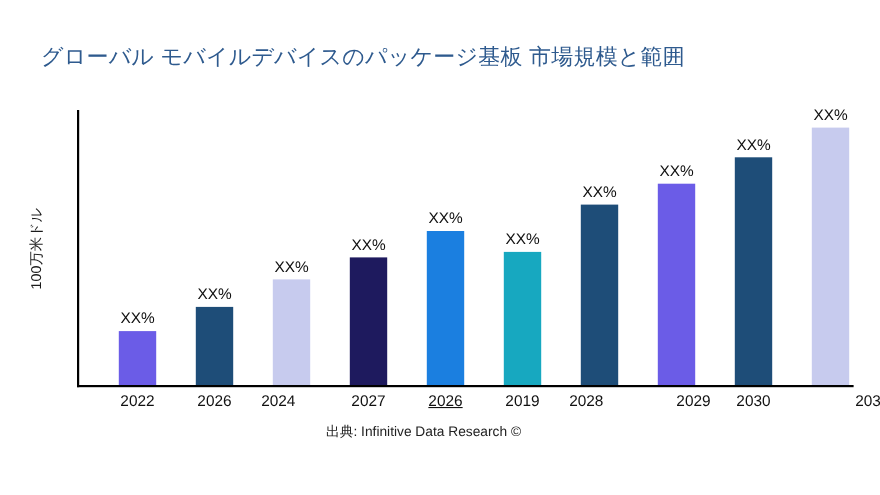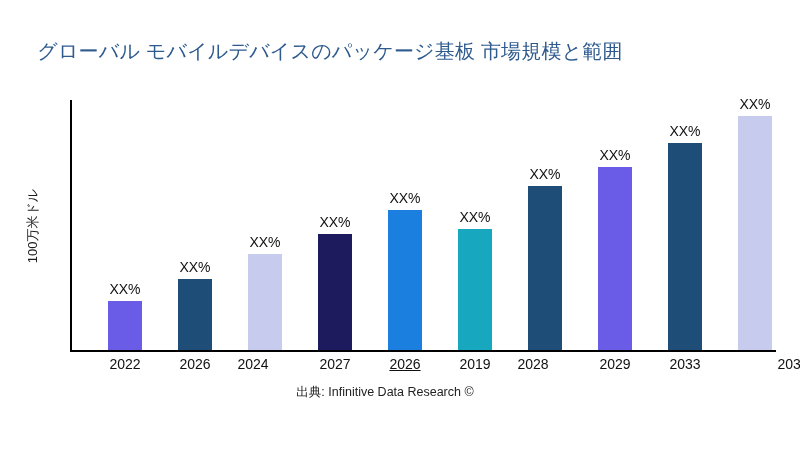--- a/index.html
+++ b/index.html
@@ -207,20 +207,20 @@
   </div>
 
   <div class="xticks" id="xticks-layer">
       <div class="xtick" style="left: 24px;">2022</div>
       <div class="xtick" style="left: 94px;">2026</div>
       <div class="xtick" style="left: 152px;">2024</div>
       <div class="xtick" style="left: 234px;">2027</div>
       <div class="xtick" style="left: 304px; text-decoration: underline;">2026</div>
       <div class="xtick" style="left: 374px;">2019</div>
       <div class="xtick" style="left: 432px;">2028</div>
-      <div class="xtick" style="left: 514px;">2029</div>
-      <div class="xtick" style="left: 584px;">2033</div>
+      <div class="xtick" style="left: 514px; text-align: right;">2029</div>
+      <div class="xtick" style="left: 584px;">2030</div>
       <div class="xtick" style="left: 692px;">2031</div>
     </div>
 
   <div class="source">出典: Infinitive Data Research ©</div>
 
 </div>
 
 </body></html>

